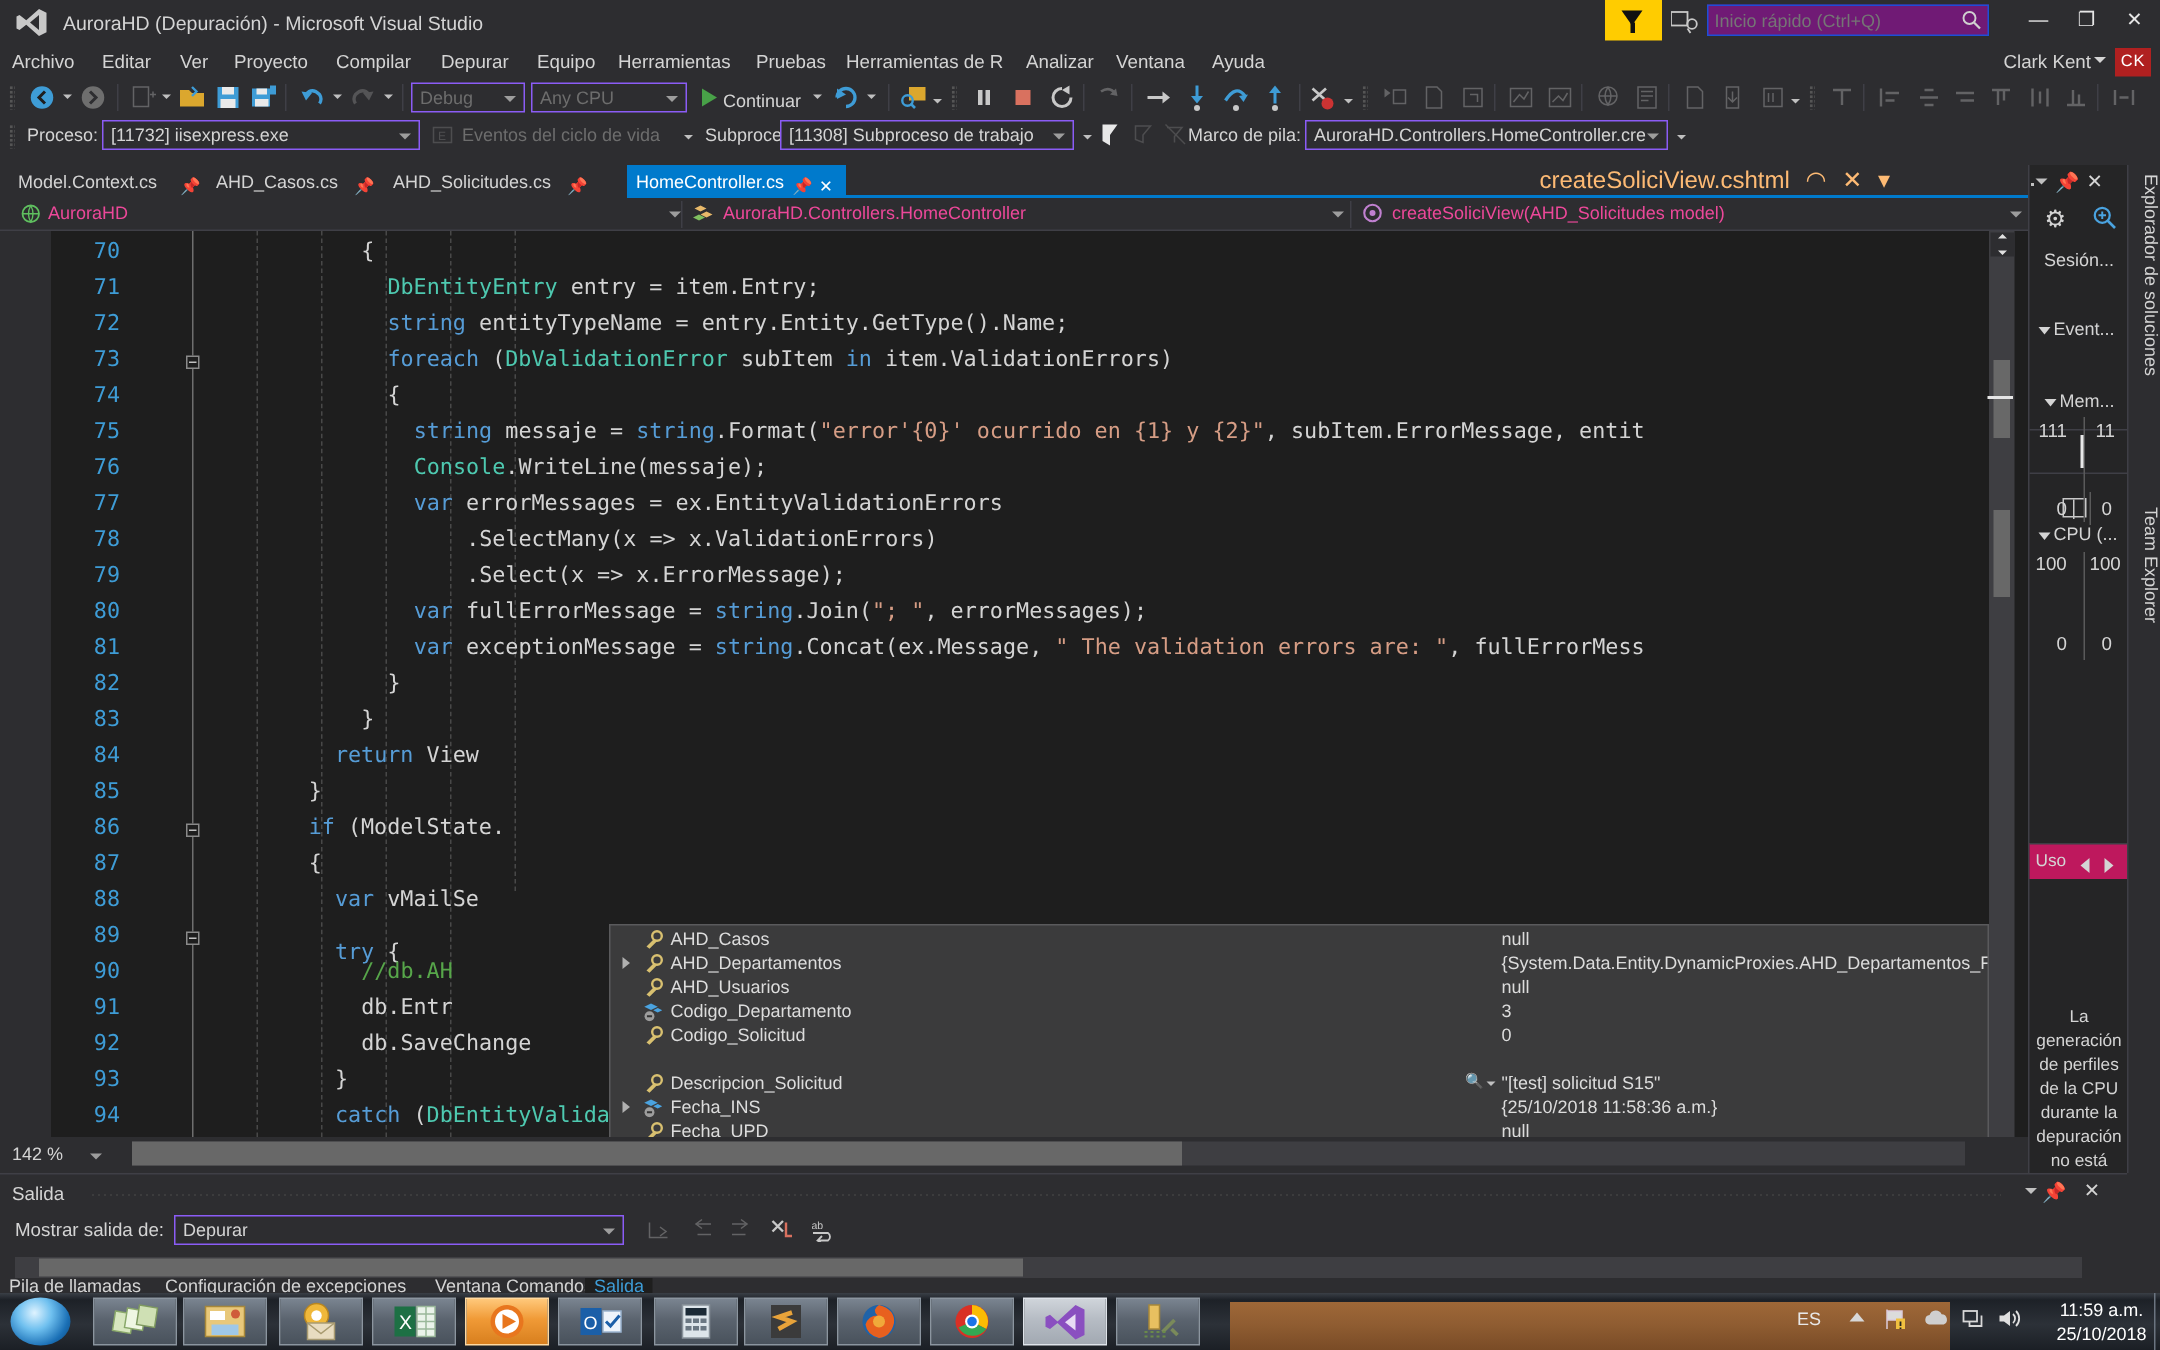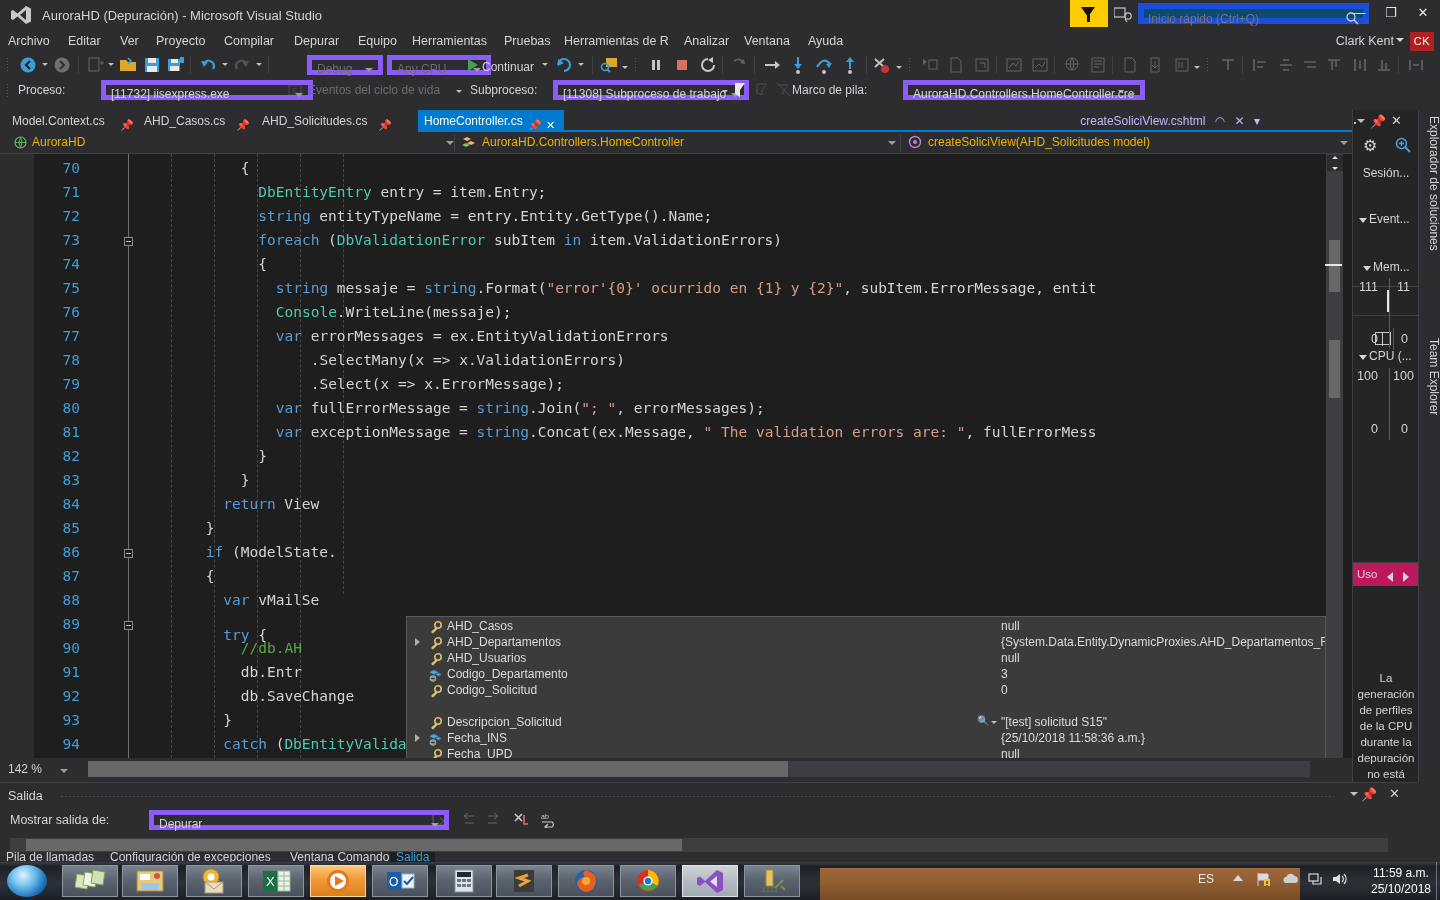--- a/index.html
+++ b/index.html
@@ -9,22 +9,22 @@
 
   
   #titlebar{ position:absolute; left:0; top:0; width:1440px; height:30px; background:#2d2d30; }
   #vs-logo{ position:absolute; left:10px; top:5px; width:22px; height:20px; }
   #title-text{ position:absolute; left:42px; top:8px; font-size:13px; color:#d4d4d4; white-space:nowrap; }
   #quick-filter{ position:absolute; left:1070px; top:0px; width:38px; height:27px; background:#ffcc00; }
   #quick-filter .tri{ position:absolute; left:11px; top:7px; width:0;height:0;
       border-left:7px solid transparent;border-right:7px solid transparent;border-top:10px solid #111; }
   #quick-filter .stem{ position:absolute; left:17px; top:15px; width:3px; height:7px; background:#111; }
   #feedback-ico{ position:absolute; left:1114px; top:6px; width:18px; height:17px; }
-  #quick-launch{ position:absolute; left:1138px; top:3px; width:231px; height:21px;
-     background:#0c4a6e; border:6px solid #1d4ed8; }
+  #quick-launch{ position:absolute; left:1138px; top:3px; width:188px; height:21px;
+     background:#701a75; border:1px solid #1d4ed8; }
   #quick-launch input{ position:absolute; left:4px; top:1px; width:165px; height:17px; border:none; outline:none;
      background:transparent; color:#9d9d9d; font-size:12px; font-family:"Liberation Sans",sans-serif; }
   #ql-search{ position:absolute; right:4px; top:2px; color:#d0d0d0; font-size:13px; }
   .wbtn{ position:absolute; top:2px; width:30px; height:22px; color:#e6e6e6; font-size:13px; text-align:center; line-height:22px; }
   #win-min{ left:1344px; } #win-max{ left:1376px; } #win-close{ left:1408px; }
 
   
   #menubar{ position:absolute; left:0; top:30px; width:1440px; height:22px; background:#2d2d30; }
   .menu-item{ position:absolute; top:0px; height:22px; line-height:22px; font-size:12.5px; color:#d4d4d4; white-space:nowrap; }
   #user-name{ position:absolute; right:46px; top:0; height:22px; line-height:22px; font-size:12.5px; color:#d4d4d4; }
@@ -34,42 +34,42 @@
       font-size:11px; text-align:center; line-height:19px; letter-spacing:0.5px; }
 
   
   #toolbar1{ position:absolute; left:0; top:52px; width:1440px; height:26px; background:#2d2d30; }
   #toolbar2{ position:absolute; left:0; top:78px; width:1440px; height:26px; background:#2d2d30; }
   .tb-sep{ position:absolute; top:4px; width:1px; height:18px; background:#3f3f46; }
   .grip{ position:absolute; top:5px; width:4px; height:16px;
       background-image:radial-gradient(circle,#555 1px, transparent 1px);
       background-size:3px 3px; }
   .tbl{ position:absolute; font-size:12px; color:#d4d4d4; white-space:nowrap; }
-  .combo{ position:absolute; border:5px solid #8b5cf6; background:#2d2d30; height:20px;margin-left:33px; }
+  .combo{ position:absolute; border:1px solid #8b5cf6; background:#2d2d30; height:20px; }
   .combo .cv{ position:absolute; left:5px; top:2px; font-size:12px; color:#d4d4d4; white-space:nowrap; overflow:hidden; }
   .combo .ca{ position:absolute; right:5px; top:8px; width:0;height:0;
       border-left:4px solid transparent;border-right:4px solid transparent;border-top:4px solid #9d9d9d; }
   .combo.dis .cv{ color:#6d6d6d; }
   .icobtn{ position:absolute; top:3px; width:20px; height:20px; }
   .caret-sm{ position:absolute; width:0;height:0;
       border-left:3px solid transparent;border-right:3px solid transparent;border-top:3px solid #c0c0c0; }
   .ghost{ opacity:0.35; }
 
   
   #tabbar{ position:absolute; left:0; top:110px; width:1352px; height:22px; background:#2d2d30; }
   .tab{ position:absolute; top:0; height:22px; font-size:12px; color:#d4d4d4; line-height:22px; white-space:nowrap; }
   .tab.active{ background:#007acc; color:#fff; }
   .tab .pin{ position:absolute; top:4px; font-size:11px; color:#c8c8c8; }
-  #tab-right{ position:absolute; right:92px; top:0; height:22px; line-height:22px; font-size:12px; color:#c4b5fd; white-space:nowrap;}
+  #tab-right{ position:absolute; right:92px; top:0; height:22px; line-height:22px; font-size:16px; color:#fdba74; white-space:nowrap;}
   #editor-underline{ position:absolute; left:418px; top:130px; width:934px; height:2px; background:#007acc; }
 
   
   #navbar{ position:absolute; left:0; top:132px; width:1352px; height:22px; background:#2d2d30; border-bottom:1px solid #3f3f46;}
   .navsel{ position:absolute; top:0; height:21px; }
-  .navsel .nt{ position:absolute; top:3px; font-size:12px; color:#eab308; white-space:nowrap; }
+  .navsel .nt{ position:absolute; top:3px; font-size:12px; color:#ec4899; white-space:nowrap; }
   .navsel .na{ position:absolute; top:9px; width:0;height:0;
       border-left:4px solid transparent;border-right:4px solid transparent;border-top:4px solid #9d9d9d; }
   .navdiv{ position:absolute; top:2px; width:1px; height:18px; background:#3f3f46; }
 
   
   #editor{ position:absolute; left:0; top:154px; width:1352px; height:604px; background:#1e1e1e; overflow:hidden; }
   #gutter-margin{ position:absolute; left:0; top:0; width:34px; height:604px; background:#2d2d30; }
   #code-area{ position:absolute; left:34px; top:0; width:1290px; height:604px; background:#1e1e1e; }
   .ln{ position:absolute; left:0; width:46px; text-align:right; font-family:"DejaVu Sans Mono", monospace;
        font-size:14.5px; color:#3e9cd6; }

